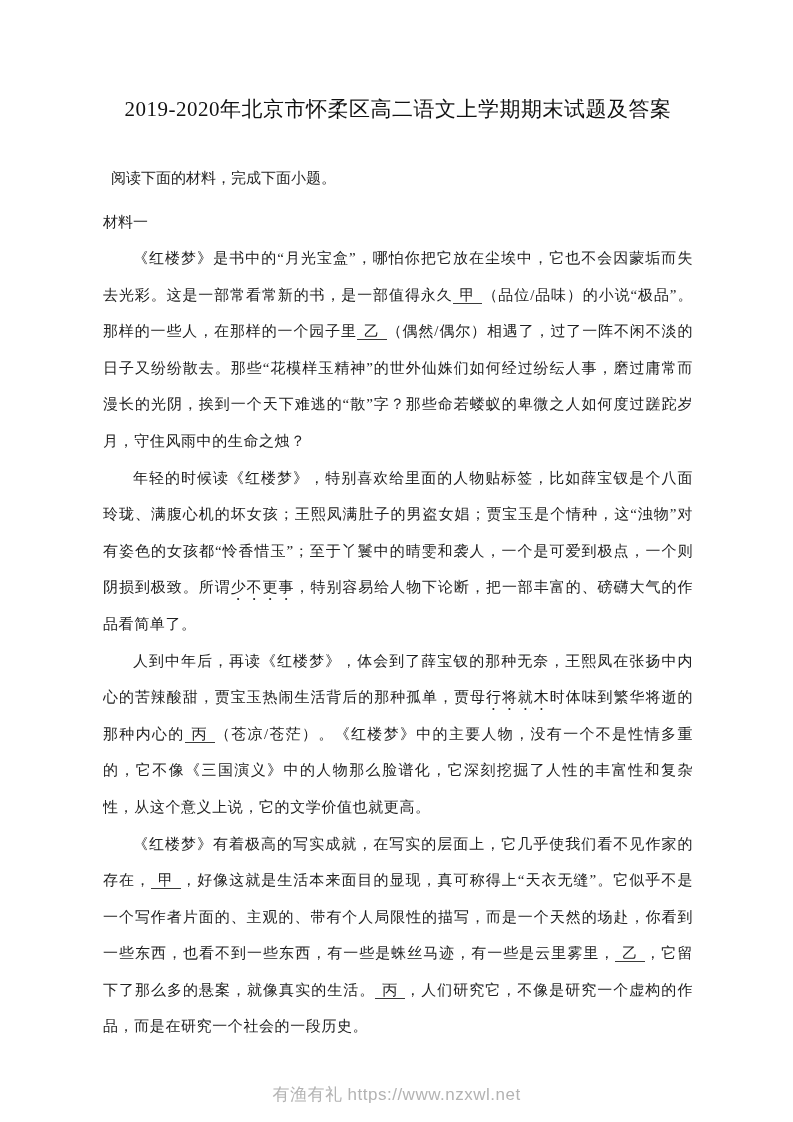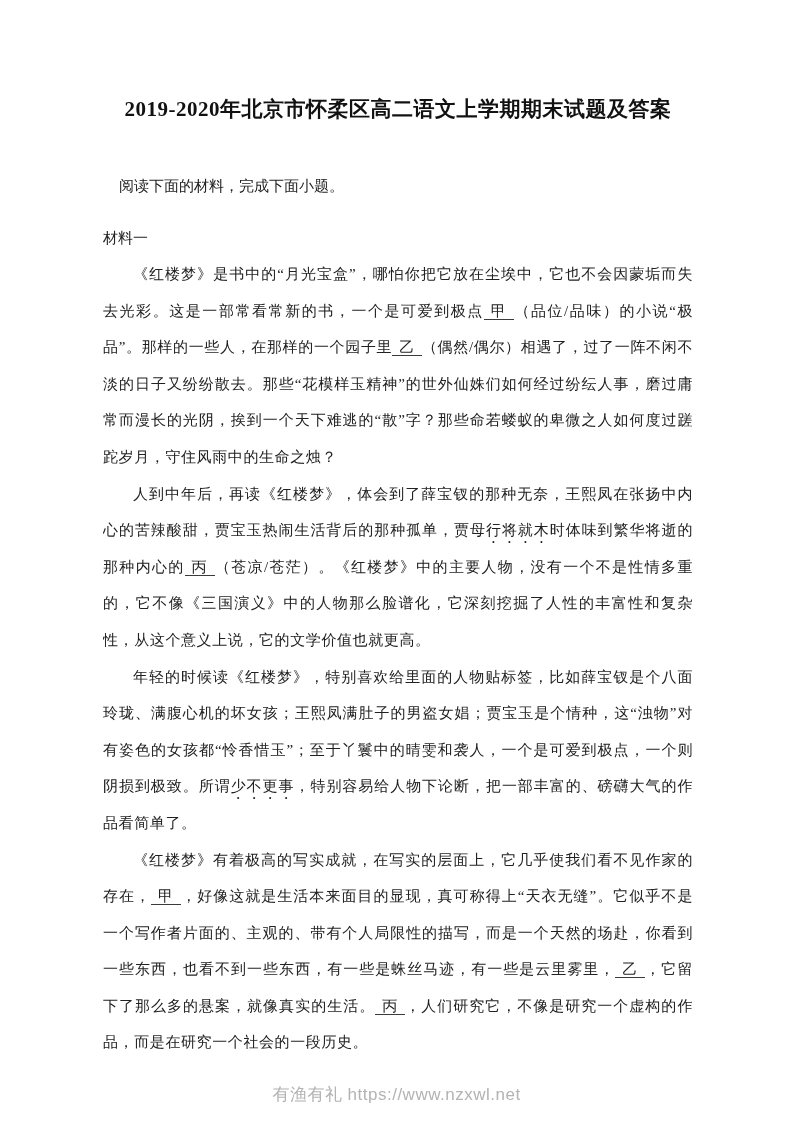--- a/index.html
+++ b/index.html
@@ -12,42 +12,42 @@
     background: #ffffff;
     overflow: hidden;
     font-family: "Liberation Serif", "DejaVu Serif", serif;
     color: #212121;
   }
   .doc {
     padding: 94px 100px 0 103px;
   }
   .doc-title {
     font-size: 21px;
-    font-weight: bold;
+    font-weight: normal;
     text-align: center;
     line-height: 30px;
     letter-spacing: 0.5px;
     color: #111;
     margin: 0 0 28px 0;
   }
   .doc-content {
     height: 916px;
     overflow: hidden;
   }
   .section-heading {
     font-size: 15px;
     font-weight: bold;
     line-height: 36px;
     margin: 0;
     color: #1a1a1a;
   }
   .intro-line {
     font-size: 15px;
     line-height: 36px;
-    margin: 16px;
+    margin: 8px;
   }
   .material-label {
     font-size: 15px;
     line-height: 36px;
     margin: 0;
   }
   .para {
     font-size: 15px;
     line-height: 36.6px;
     margin: 0;
@@ -80,21 +80,21 @@
 </head>
 <body>
 
 <div class="page">
   <div class="doc">
     <h1 class="doc-title">2019-2020年北京市怀柔区高二语文上学期期末试题及答案</h1>
     <div class="doc-content">
       <p class="intro-line">阅读下面的材料，完成下面小题。</p>
       <div id="blocks-host">
           <p class="material-label">材料一</p>
-          <p class="para"><span>《红楼梦》是书中的“月光宝盒”，哪怕你把它放在尘埃中，它也不会因蒙垢而失去光彩。这是一部常看常新的书，一个是可爱到极点</span><span class="blank">甲</span><span>（品位/品味）的小说“极品”。那样的一些人，在那样的一个园子里</span><span class="blank">乙</span><span>（偶然/偶尔）相遇了，过了一阵不闲不淡的日子又纷纷散去。那些“花模样玉精神”的世外仙姝们如何经过纷纭人事，磨过庸常而漫长的光阴，挨到一个天下难逃的“散”字？那些命若蝼蚁的卑微之人如何度过蹉跎岁月，守住风雨中的生命之烛？</span></p>
+          <p class="para"><span>《红楼梦》是书中的“月光宝盒”，哪怕你把它放在尘埃中，它也不会因蒙垢而失去光彩。这是一部常看常新的书，是一部值得永久</span><span class="blank">甲</span><span>（品位/品味）的小说“极品”。那样的一些人，在那样的一个园子里</span><span class="blank">乙</span><span>（偶然/偶尔）相遇了，过了一阵不闲不淡的日子又纷纷散去。那些“花模样玉精神”的世外仙姝们如何经过纷纭人事，磨过庸常而漫长的光阴，挨到一个天下难逃的“散”字？那些命若蝼蚁的卑微之人如何度过蹉跎岁月，守住风雨中的生命之烛？</span></p>
+          <p class="para"><span>年轻的时候读《红楼梦》，特别喜欢给里面的人物贴标签，比如薛宝钗是个八面玲珑、满腹心机的坏女孩；王熙凤满肚子的男盗女娼；贾宝玉是个情种，这“浊物”对有姿色的女孩都“怜香惜玉”；至于丫鬟中的晴雯和袭人，一个是可爱到极点，一个则阴损到极致。所谓</span><span class="em-dot">少不更事</span><span>，特别容易给人物下论断，把一部丰富的、磅礴大气的作品看简单了。</span></p>
           <p class="para"><span>人到中年后，再读《红楼梦》，体会到了薛宝钗的那种无奈，王熙凤在张扬中内心的苦辣酸甜，贾宝玉热闹生活背后的那种孤单，贾母</span><span class="em-dot">行将就木</span><span>时体味到繁华将逝的那种内心的</span><span class="blank">丙</span><span>（苍凉/苍茫）。《红楼梦》中的主要人物，没有一个不是性情多重的，它不像《三国演义》中的人物那么脸谱化，它深刻挖掘了人性的丰富性和复杂性，从这个意义上说，它的文学价值也就更高。</span></p>
-          <p class="para"><span>年轻的时候读《红楼梦》，特别喜欢给里面的人物贴标签，比如薛宝钗是个八面玲珑、满腹心机的坏女孩；王熙凤满肚子的男盗女娼；贾宝玉是个情种，这“浊物”对有姿色的女孩都“怜香惜玉”；至于丫鬟中的晴雯和袭人，一个是可爱到极点，一个则阴损到极致。所谓</span><span class="em-dot">少不更事</span><span>，特别容易给人物下论断，把一部丰富的、磅礴大气的作品看简单了。</span></p>
           <p class="para"><span>《红楼梦》有着极高的写实成就，在写实的层面上，它几乎使我们看不见作家的存在，</span><span class="blank">甲</span><span>，好像这就是生活本来面目的显现，真可称得上“天衣无缝”。它似乎不是一个写作者片面的、主观的、带有个人局限性的描写，而是一个天然的场赴，你看到一些东西，也看不到一些东西，有一些是蛛丝马迹，有一些是云里雾里，</span><span class="blank">乙</span><span>，它留下了那么多的悬案，就像真实的生活。</span><span class="blank">丙</span><span>，人们研究它，不像是研究一个虚构的作品，而是在研究一个社会的一段历史。</span></p>
         </div>
     </div>
   </div>
   <div class="page-footer">有渔有礼 https://www.nzxwl.net</div>
 </div>
 
 </body></html>

